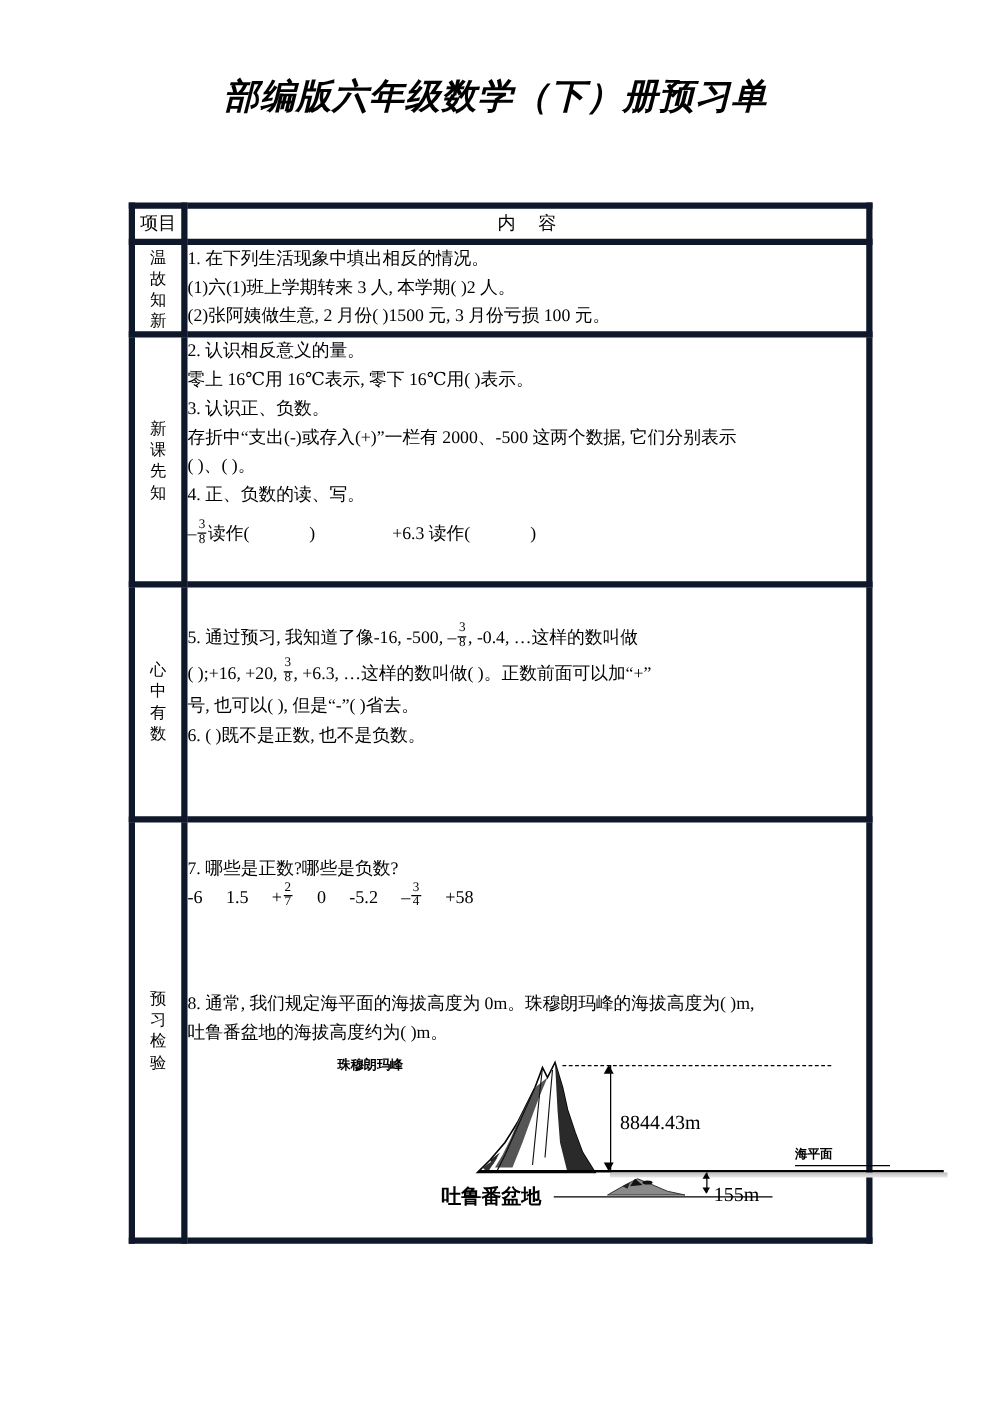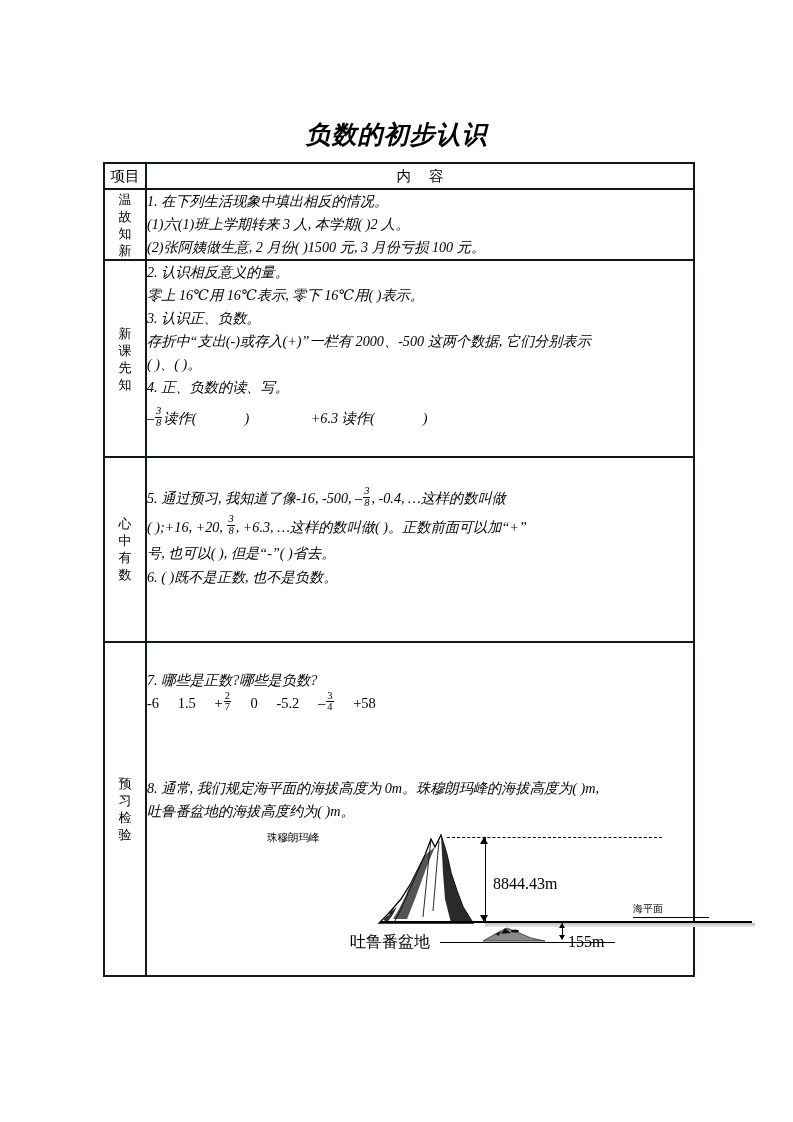--- a/index.html
+++ b/index.html
@@ -52,21 +52,21 @@
   
   .sheet {
     position: absolute;
     left: 103px;
     top: 162px;
     width: 590px;
     border-collapse: collapse;
     table-layout: fixed;
   }
   .sheet td {
-    border: 2px solid #0f172a;
+    border: 5px solid #0f172a;
     vertical-align: middle;
     padding: 0;
   }
   .col-label { width: 42px; }
   .col-body  { width: 548px; }
 
   .hdr-label, .hdr-body {
     text-align: center;
     font-size: 14.5px;
     height: 24px;
@@ -84,21 +84,21 @@
   .vlabel span { display: block; }
 
   .cell {
     padding: 8px 8px 8px 10px;
     font-size: 14.2px;
     line-height: 1.62;
   }
   .cell p { margin: 0; }
 
   
-  .ln { white-space: nowrap; font-style: italic; }
+  .ln { white-space: nowrap; }
 
   .blank { display: inline-block; }
   .b-md { width: 48px; }
 
   
   .frac {
     display: inline-block;
     vertical-align: -0.42em;
     text-align: center;
     font-size: 10.5px;
@@ -122,21 +122,21 @@
   
   .diagram {
     position: relative;
     width: 520px;
     height: 118px;
     margin: 6px 0 2px 88px;
   }
   .dg-label {
     position: absolute;
     font-size: 10.5px;
-    font-weight: normal;
+    font-weight: bold;
     white-space: nowrap;
     font-family: "DejaVu Sans", "Liberation Sans", sans-serif;
   }
   .dg-num {
     position: absolute;
     font-size: 16px;
     white-space: nowrap;
     font-family: Liberation Serif, serif;
   }
   .sealine {
@@ -200,21 +200,21 @@
     background: #000;
   }
   .mountain { position: absolute; left: 130px; top: 4px; }
   .hill { position: absolute; left: 246px; top: 96px; }
 </style>
 </head>
 <body>
 
 <div class="page">
 
-  <div class="title-sub">负数的初步认识</div>
+  <div class="title-main">部编版六年级数学（下）册预习单</div>
 
   <table class="sheet">
     <colgroup>
         <col class="col-label">
         <col class="col-body">
       </colgroup>
     <tbody>
 
       <tr>
         <td class="hdr-label">项目</td>

